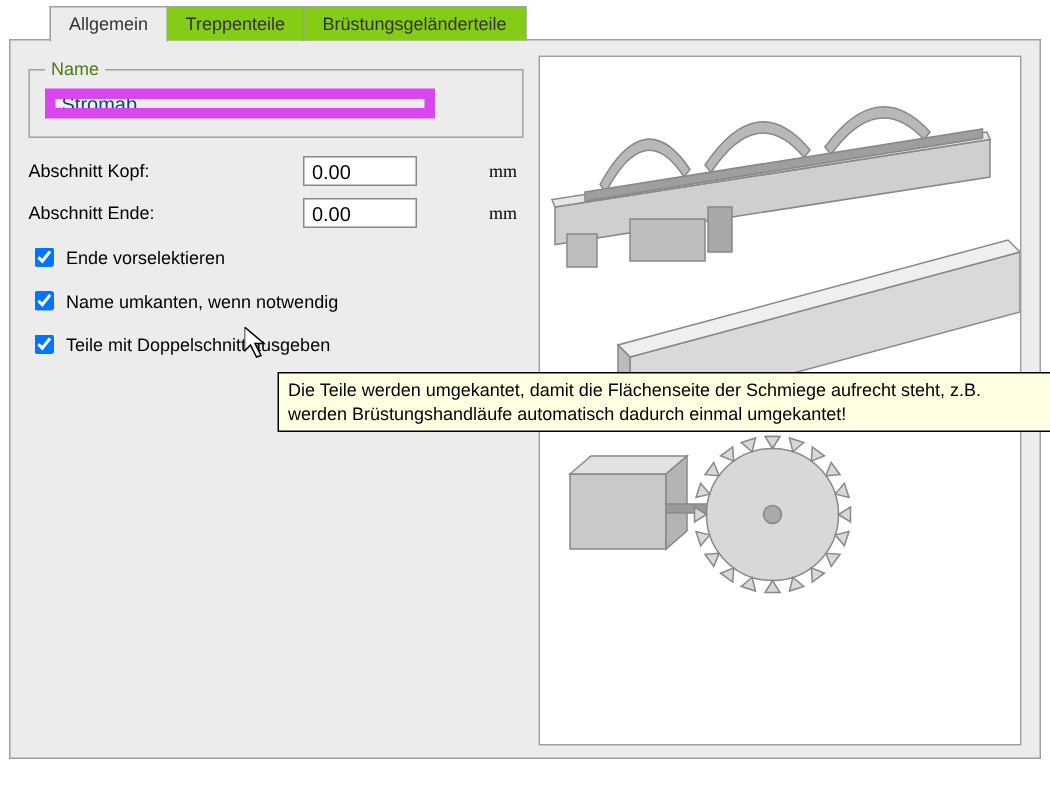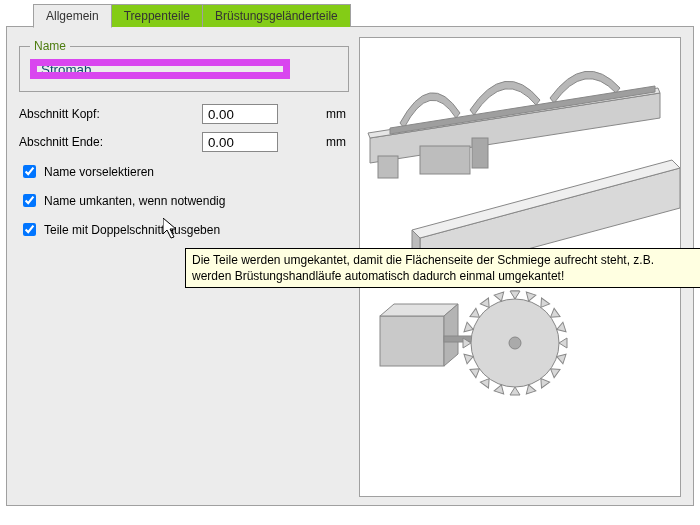--- a/index.html
+++ b/index.html
@@ -101,20 +101,21 @@
     height: 20px;
     border: 1px solid #888;
     background: #fff;
     padding: 1px 5px;
     box-sizing: border-box;
     text-align: left;
   }
   .unit {
     width: 34px;
     margin-left: 21px;
+    font-family: Liberation Serif, serif;
   }
   .check-row {
     display: flex;
     align-items: center;
     margin: 10px 0;
   }
   .check-row input[type=checkbox] {
     margin-right: 8px;
   }
   .tooltip {
@@ -167,21 +168,21 @@
         </div>
 
         <div class="form-row">
           <span class="label">Abschnitt Ende:</span>
           <input type="text" class="num-input" value="0.00" style="">
           <span class="unit">mm</span>
         </div>
 
         <label class="check-row">
           <input type="checkbox" checked="" style="">
-          <span>Name vorselektieren</span>
+          <span>Ende vorselektieren</span>
         </label>
 
         <label class="check-row">
           <input type="checkbox" checked="" style="">
           <span>Name umkanten, wenn notwendig</span>
         </label>
 
         <label class="check-row">
           <input type="checkbox" checked="" style="">
           <span>Teile mit Doppelschnitt ausgeben</span>

